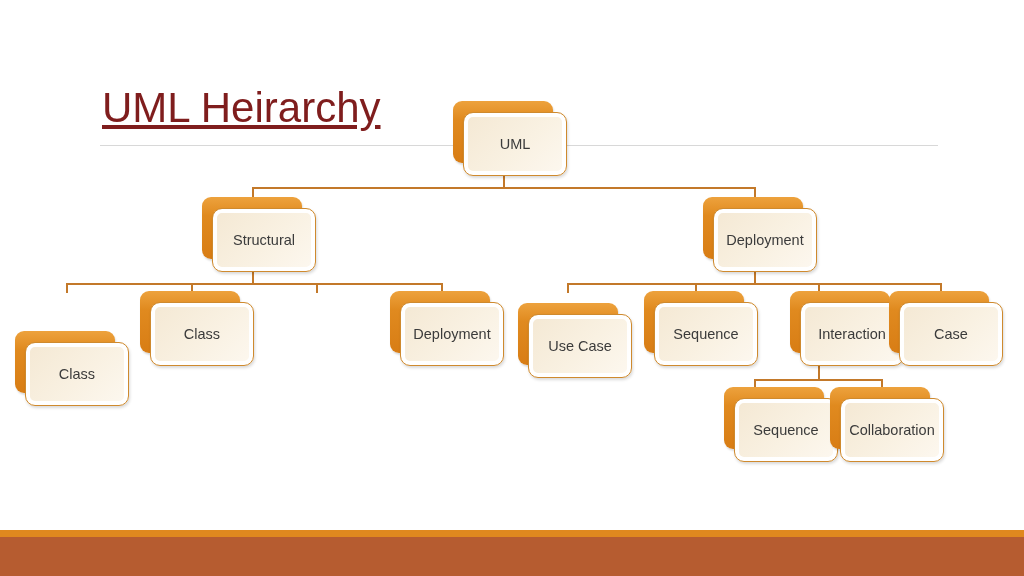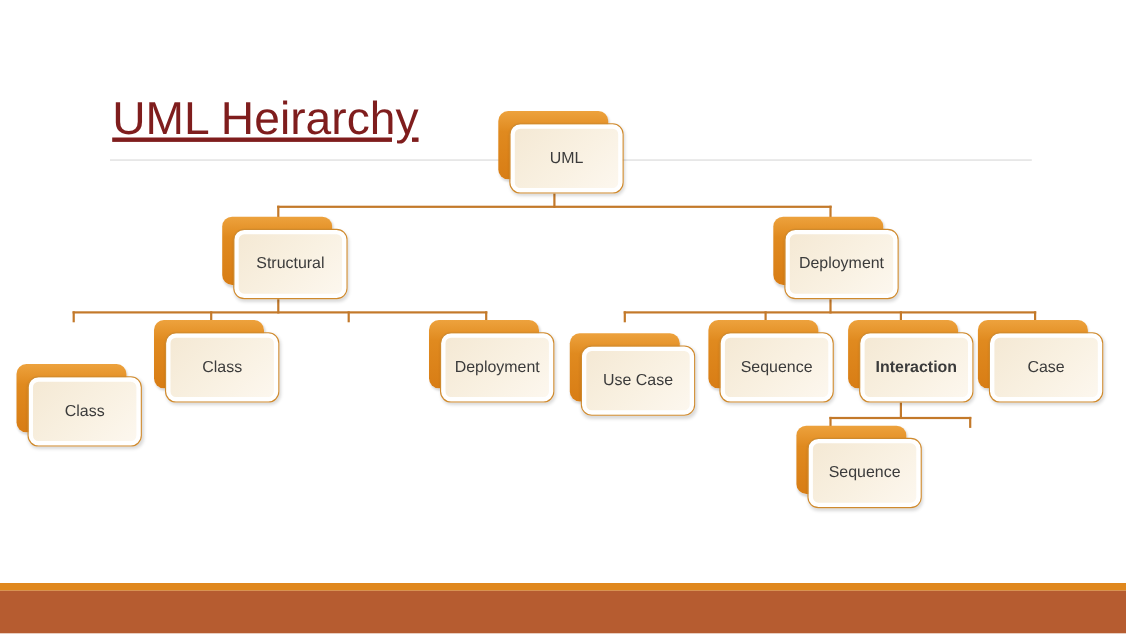--- a/index.html
+++ b/index.html
@@ -131,38 +131,44 @@
     </div>
   </div>
 
   <div class="node" style="left:654px;top:302px;">
     <div class="back"></div>
     <div class="front">
       <span class="label">Sequence</span>
     </div>
   </div>
 
-  <div class="node" style="left:781px;top:302px;font-weight:bold;">
+  <div class="node" style="left:800px;top:302px;">
     <div class="back"></div>
     <div class="front">
       <span class="label">Interaction</span>
     </div>
   </div>
 
   <div class="node" style="left:899px;top:302px;">
     <div class="back"></div>
     <div class="front">
       <span class="label">Case</span>
     </div>
   </div>
 
   <div class="node" style="left:734px;top:398px;">
     <div class="back"></div>
     <div class="front">
       <span class="label">Sequence</span>
     </div>
   </div>
 
+  <div class="node" style="left:840px;top:398px;">
+    <div class="back"></div>
+    <div class="front">
+      <span class="label">Collaboration</span>
+    </div>
+  </div>
 
   <div class="footer-strip"></div>
   <div class="footer-bar"></div>
 
 </div>
 
 </body></html>

